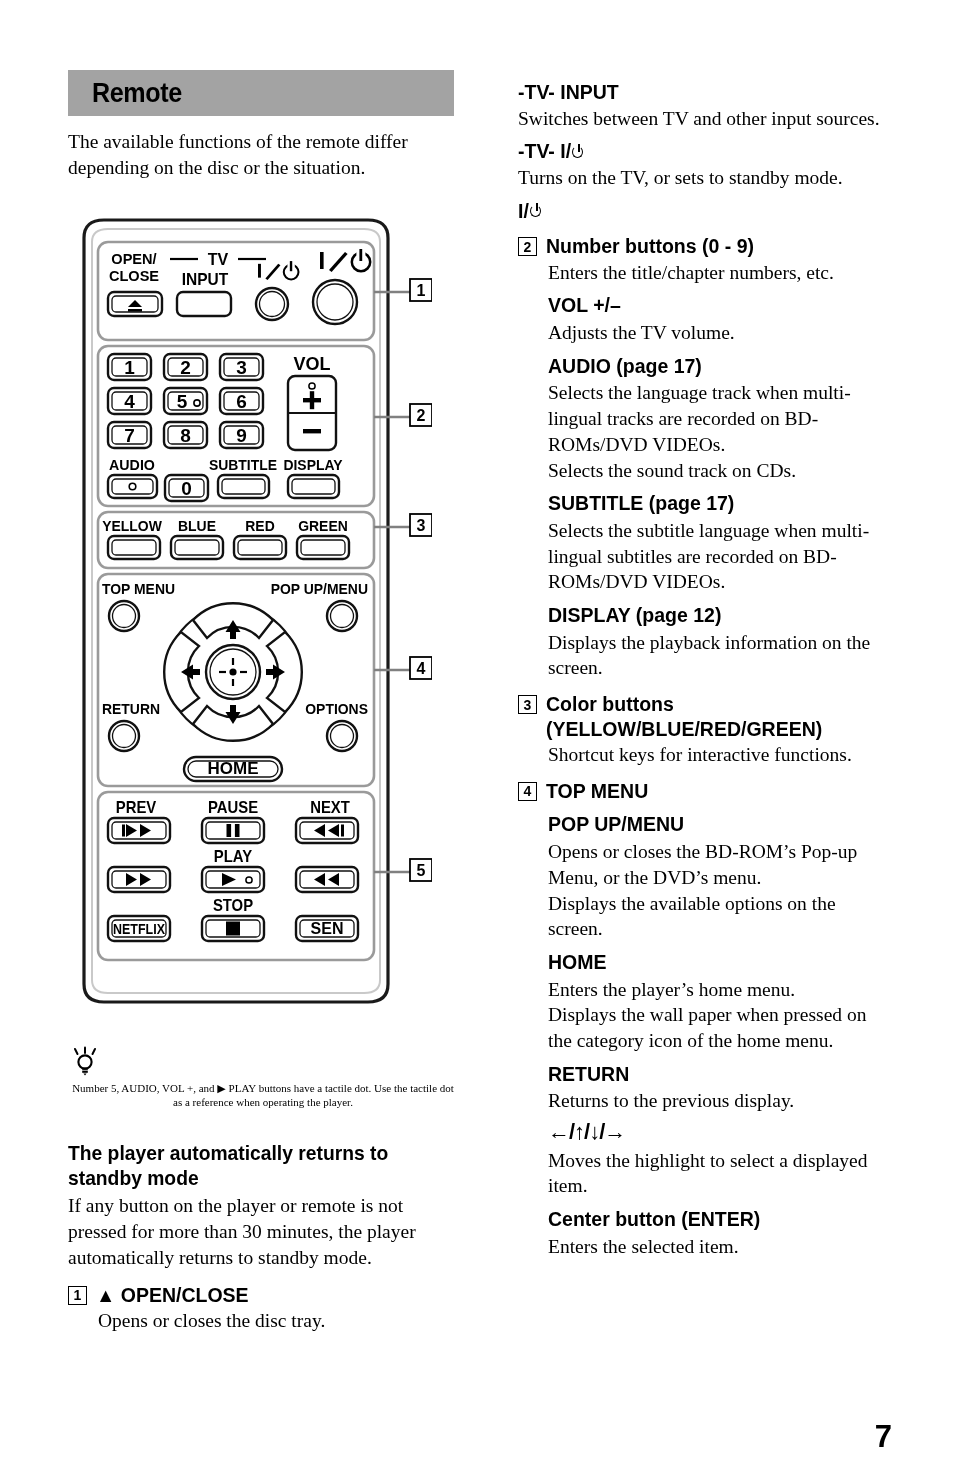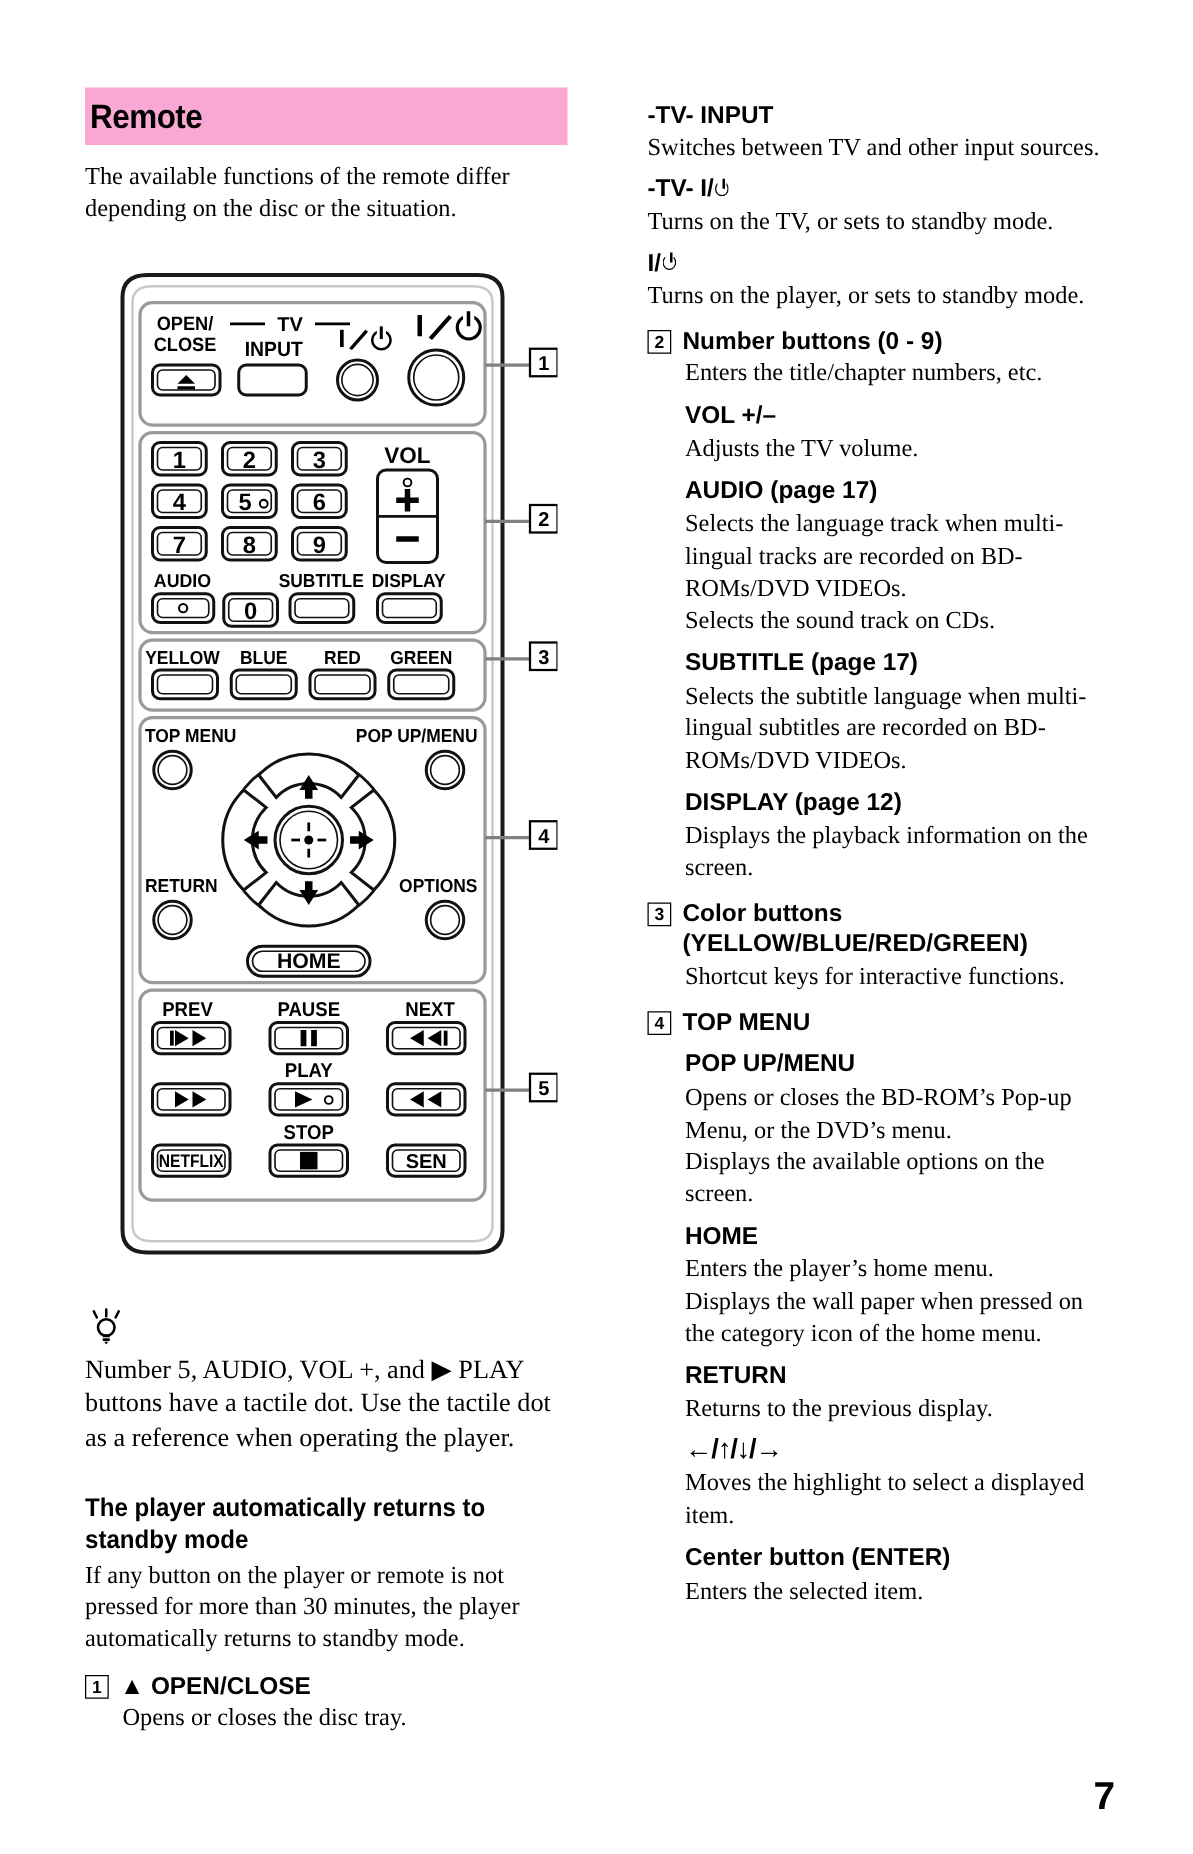--- a/index.html
+++ b/index.html
@@ -13,24 +13,24 @@
     overflow: hidden;
   }
   .page { position:absolute; inset:0; }
 
   
   .col-left  { position:absolute; left:68px;  top:70px; width:386px; }
   .col-right { position:absolute; left:518px; top:62px; width:370px; }
 
   
   .sec-bar {
-    background:#f9a8d4;
+    background:#a3a3a3;
     height:46px;
     display:flex; align-items:center;
-    padding-left:4px;
+    padding-left:24px;
   }
   .sec-bar h1 {
     margin:0;
     font-family:"Liberation Sans","DejaVu Sans",sans-serif;
     font-weight:bold;
     font-size:27px;
     letter-spacing:-0.4px;
     transform: scaleX(0.93);
     transform-origin: left center;
   }
@@ -78,36 +78,36 @@
   }
   .pw b {
     position:absolute; left:46%; top:2%;
     width:1.7px; height:48%;
     background:#000;
   }
   .sb { font-weight:bold; }
 
   
   .tip-icon { width:34px; height:30px; margin-bottom:1px; }
-  .tip-text { font-size:21px; line-height:1.30; }
+  .tip-text { font-size:11px; line-height:1.30;text-align:center; }
 
   .sub-hd {
     font-family:"Liberation Sans","DejaVu Sans",sans-serif;
     font-weight:bold; font-size:20.5px; line-height:1.24;
     transform:scaleX(0.94); transform-origin:left center;
   }
 
   .page-num {
     position:absolute; right:62px; bottom:28px;
     font-family:"Liberation Sans","DejaVu Sans",sans-serif;
     font-weight:bold; font-size:31px;
   }
 
   
-  .remote-wrap { position:absolute; left:86px; top:212px; width:360px; height:800px; }
+  .remote-wrap { position:absolute; left:72px; top:212px; width:360px; height:800px; }
   .remote-wrap svg { display:block; }
 </style>
 </head>
 <body>
 
 <div class="page">
 
   <div class="col-left">
 
     <div class="sec-bar">
@@ -434,21 +434,20 @@
       <div class="bd">Switches between TV and other input sources.</div>
     </div>
 
     <div class="entry">
       <div class="hd">-TV- <span class="sb">I</span>/<span class="pw"><i></i><b></b></span></div>
       <div class="bd">Turns on the TV, or sets to standby mode.</div>
     </div>
 
     <div class="entry">
       <div class="hd"><span class="sb">I</span>/<span class="pw"><i></i><b></b></span></div>
-      <div class="bd">Turns on the player, or sets to standby mode.</div>
     </div>
 
     <div class="hd-row">
       <span class="numbox">2</span>
       <span class="hd">Number buttons (0 - 9)</span>
     </div>
     <div class="bd indent-bd">Enters the title/chapter numbers, etc.</div>
 
     <div class="entry indent-hd">
       <div class="hd">VOL +/–</div>

